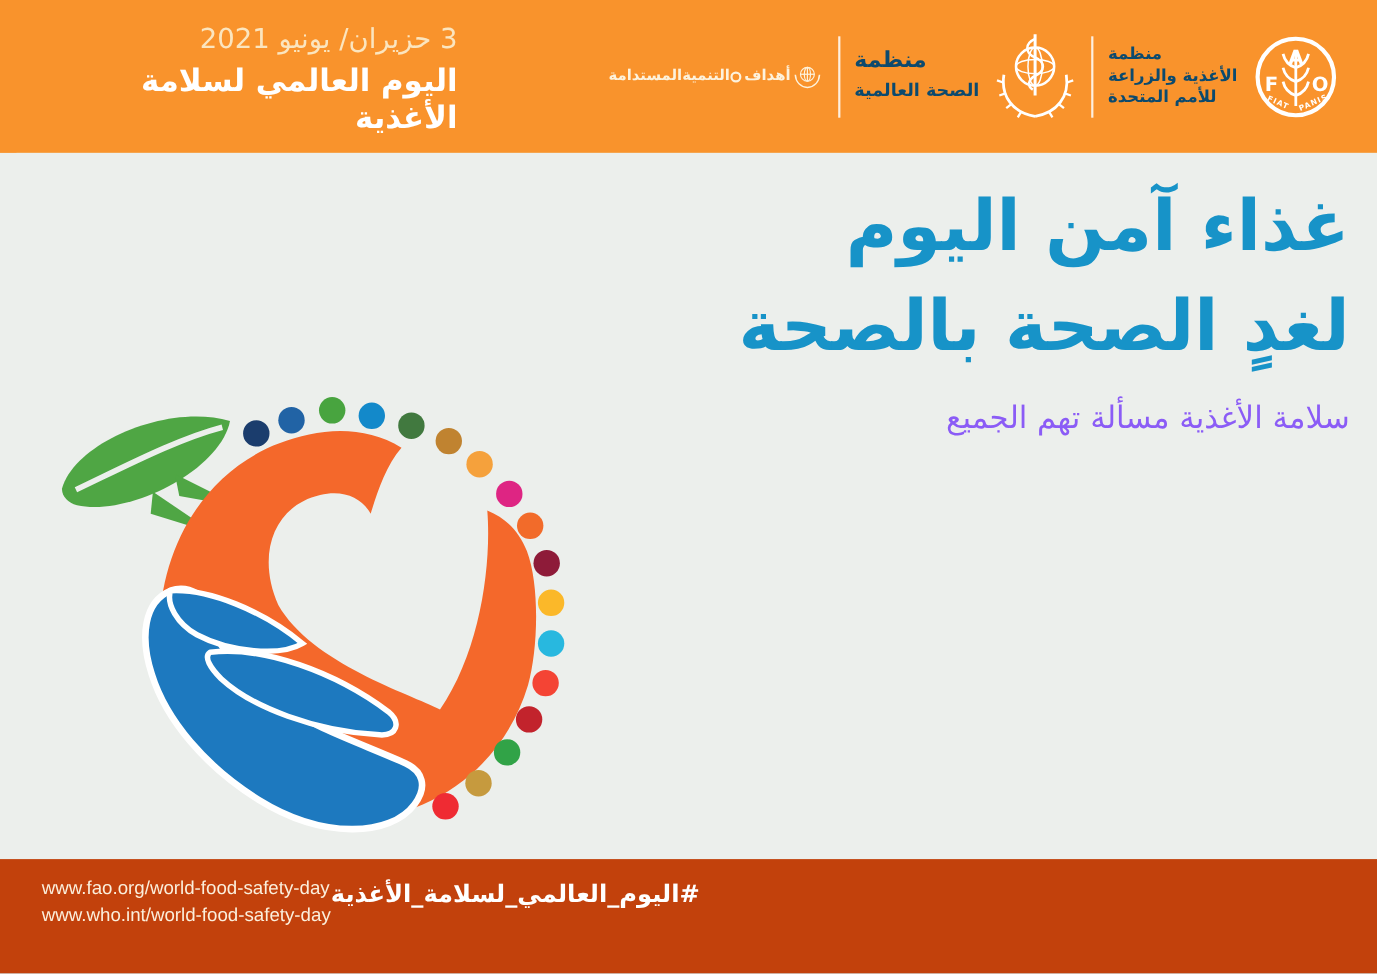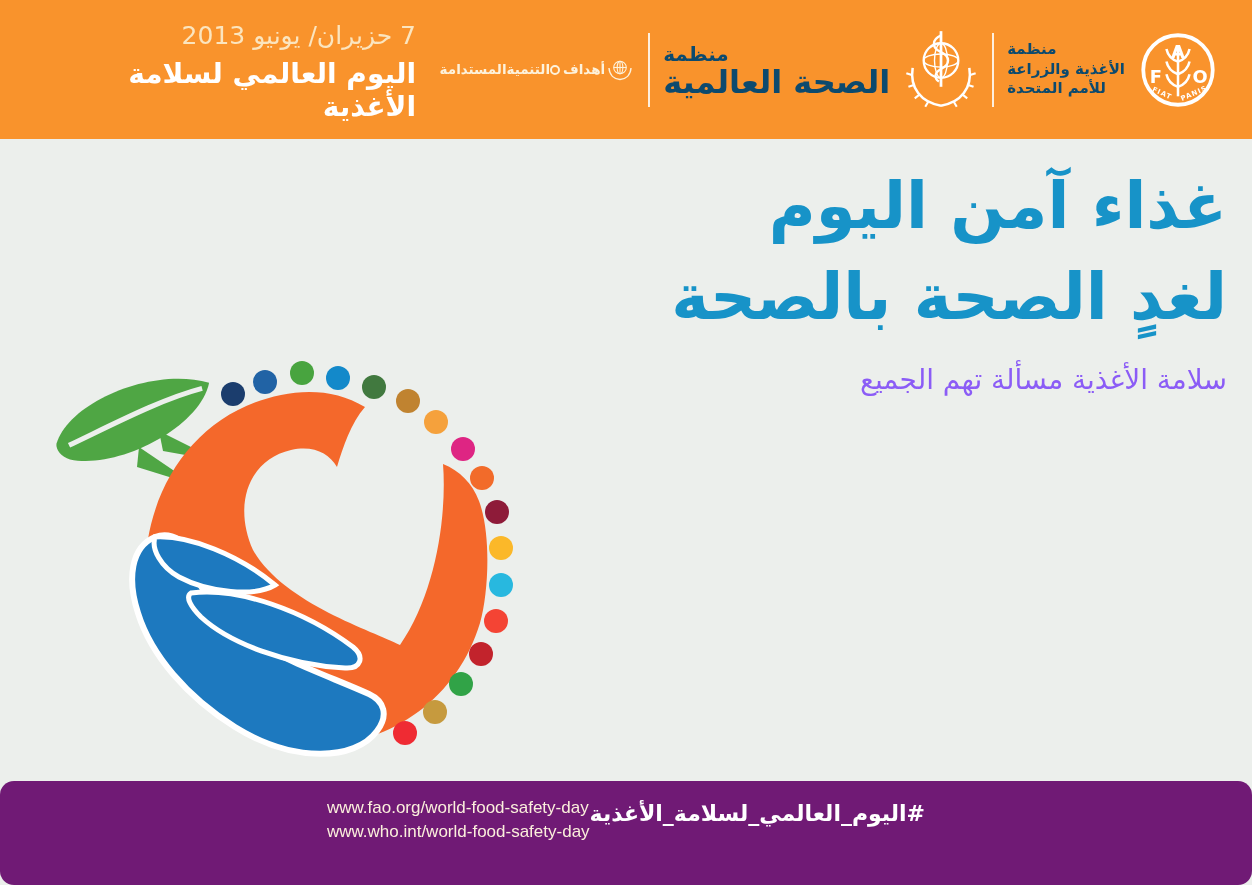--- a/index.html
+++ b/index.html
@@ -11,44 +11,44 @@
   .header-left { position:absolute; left:38px; top:21px; width:378px; direction:rtl; }
   .header-date { font-size:25px; color:#FBE5BF; margin-bottom:7px; letter-spacing:0; }
   .header-title { font-size:28px; font-weight:bold; color:#FFFFFF; }
   .header-logos { position:absolute; right:34px; top:0; height:139px; display:flex; align-items:center; gap:13px; }
   .v-divider { width:2px; height:74px; background:rgba(255,255,255,.85); }
   .sdg-block { display:flex; align-items:center; width:86px; color:#FDF2DC; font-weight:bold; font-size:13.5px; line-height:15px; direction:rtl; }
   .sdg-line1 { display:flex; align-items:center; gap:3px; }
   .sdg-ring { display:inline-block; width:10px; height:10px; border:2.5px solid #FDF2DC; border-radius:50%; }
   .who-text, .fao-text { direction:rtl; text-align:left; color:#0c4a6e; font-weight:bold; }
   .who-text { font-size:20px; line-height:25px; }
-  .who-text .big { font-size:32px; line-height:30px; }
+  .who-text .big { font-size:16px; line-height:30px; }
   .fao-text { font-size:15px; line-height:19.5px; }
   .emblem { flex:0 0 auto; }
 
   
   .main { position:absolute; top:139px; left:15px; width:100%; height:642px; background:#ECEFEC; }
   .headline-block { position:absolute; top:22px; right:40px; direction:rtl; text-align:right; }
   .headline { font-size:64px; line-height:1.42; font-weight:bold; color:#1793C8; }
   .subtitle { font-size:28px; color:#8b5cf6; margin-top:20px; }
   .wfsd-logo { position:absolute; left:28px; top:196px; }
 
   
-  .footer { position:absolute; bottom:0; left:0; width:100%; height:104px; background:#701a75; display:flex; justify-content:center; padding:15px 38px 0 38px;border-radius:14px; }
+  .footer { position:absolute; bottom:0; left:0; width:100%; height:104px; background:#c2410c; display:flex; justify-content:flex-start; padding:15px 38px 0 38px; }
   .footer-urls { font-family:"Liberation Sans", sans-serif; font-size:17px; line-height:24px; color:#FBEFDC; }
   .footer-hashtag { direction:rtl; font-size:22px; font-weight:bold; color:#FFFFFF; padding-top:5px; }
 </style>
 </head>
 <body>
 
 <div class="poster">
 
   <div class="header">
     <div class="header-left">
-      <div class="header-date">7 حزيران/ يونيو 2013</div>
+      <div class="header-date">3 حزيران/ يونيو 2021</div>
       <div class="header-title">اليوم العالمي لسلامة الأغذية</div>
     </div>
 
     <div class="header-logos">
 
       <div class="sdg-block">
         <svg class="emblem" width="30" height="22" viewBox="0 0 30 22">
           <g stroke="#FDF2DC" fill="none" stroke-width="1.1">
             <circle cx="15" cy="8.5" r="6.3"></circle>
             <line x1="8.7" y1="8.5" x2="21.3" y2="8.5"></line>

